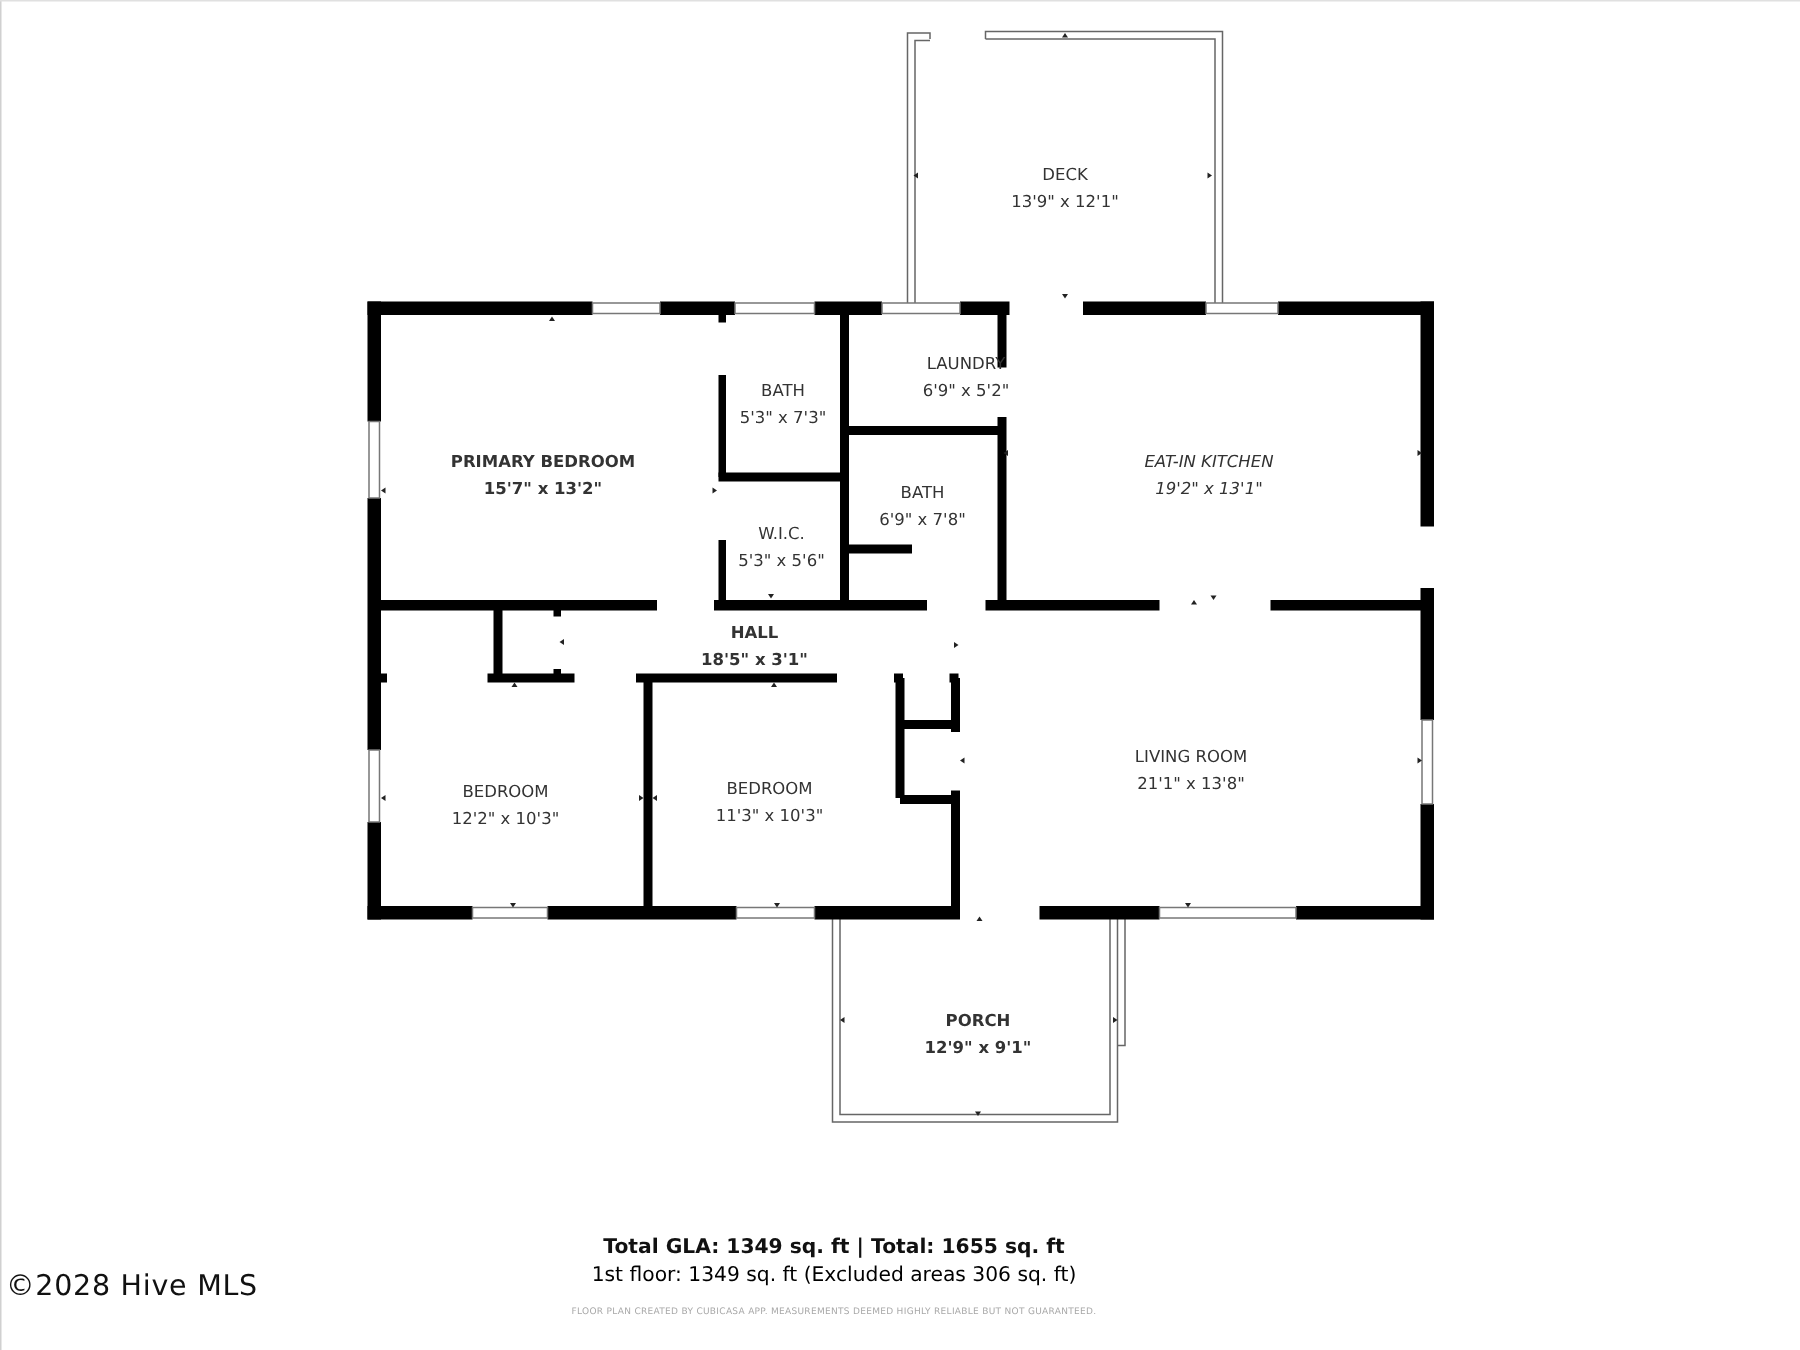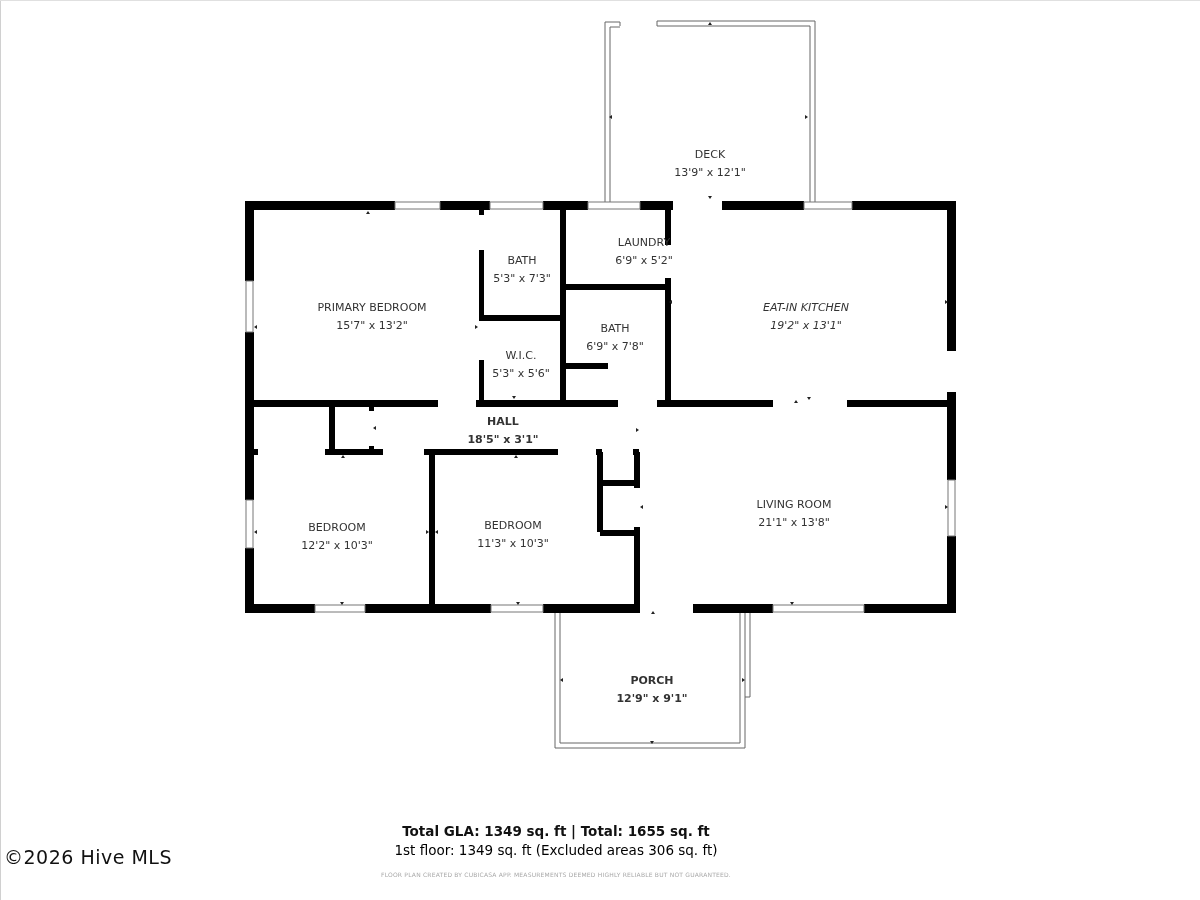--- a/index.html
+++ b/index.html
@@ -155,25 +155,25 @@
     <path class="marker" d="M340,602 l2,3 l2,-3 z"></path>
     <path class="marker" d="M516,602 l2,3 l2,-3 z"></path>
     <path class="marker" d="M790,602 l2,3 l2,-3 z"></path>
     <path class="marker" d="M651,614 l2,-3 l2,3 z"></path>
     <path class="marker" d="M650,741 l2,3 l2,-3 z"></path>
     <path class="marker" d="M563,678 l-3,2 l3,2 z"></path>
     <path class="marker" d="M742,678 l3,2 l-3,2 z"></path>
   </g>
 </svg>
 
-<div class="room-label" style="left:710px; top:108px;margin-top:38px;">
+<div class="room-label" style="left:710px; top:108px;">
   <div>DECK</div>
   <div>13'9" x 12'1"</div>
 </div>
-<div class="room-label" style="left:372px; top:299px;">
+<div class="room-label" style="left:362px; top:299px;font-weight:bold;">
   <div>PRIMARY BEDROOM</div>
   <div>15'7" x 13'2"</div>
 </div>
 <div class="room-label" style="left:522px; top:252px;">
   <div>BATH</div>
   <div>5'3" x 7'3"</div>
 </div>
 <div class="room-label" style="left:613px; top:234px;margin-left:31px;">
   <div>LAUNDRY</div>
   <div>6'9" x 5'2"</div>
@@ -208,13 +208,13 @@
 </div>
 <div class="room-label" style="left:652px; top:672px;font-weight:bold;">
   <div>PORCH</div>
   <div>12'9" x 9'1"</div>
 </div>
 
 <div class="summary l1">Total GLA: 1349 sq. ft | Total: 1655 sq. ft</div>
 <div class="summary l2">1st floor: 1349 sq. ft (Excluded areas 306 sq. ft)</div>
 <div class="summary disclaimer">FLOOR PLAN CREATED BY CUBICASA APP. MEASUREMENTS DEEMED HIGHLY RELIABLE BUT NOT GUARANTEED.</div>
 
-<div class="copyright">©2026 Hive MLS</div>
+<div class="copyright">©2028 Hive MLS</div>
 
 </body></html>

